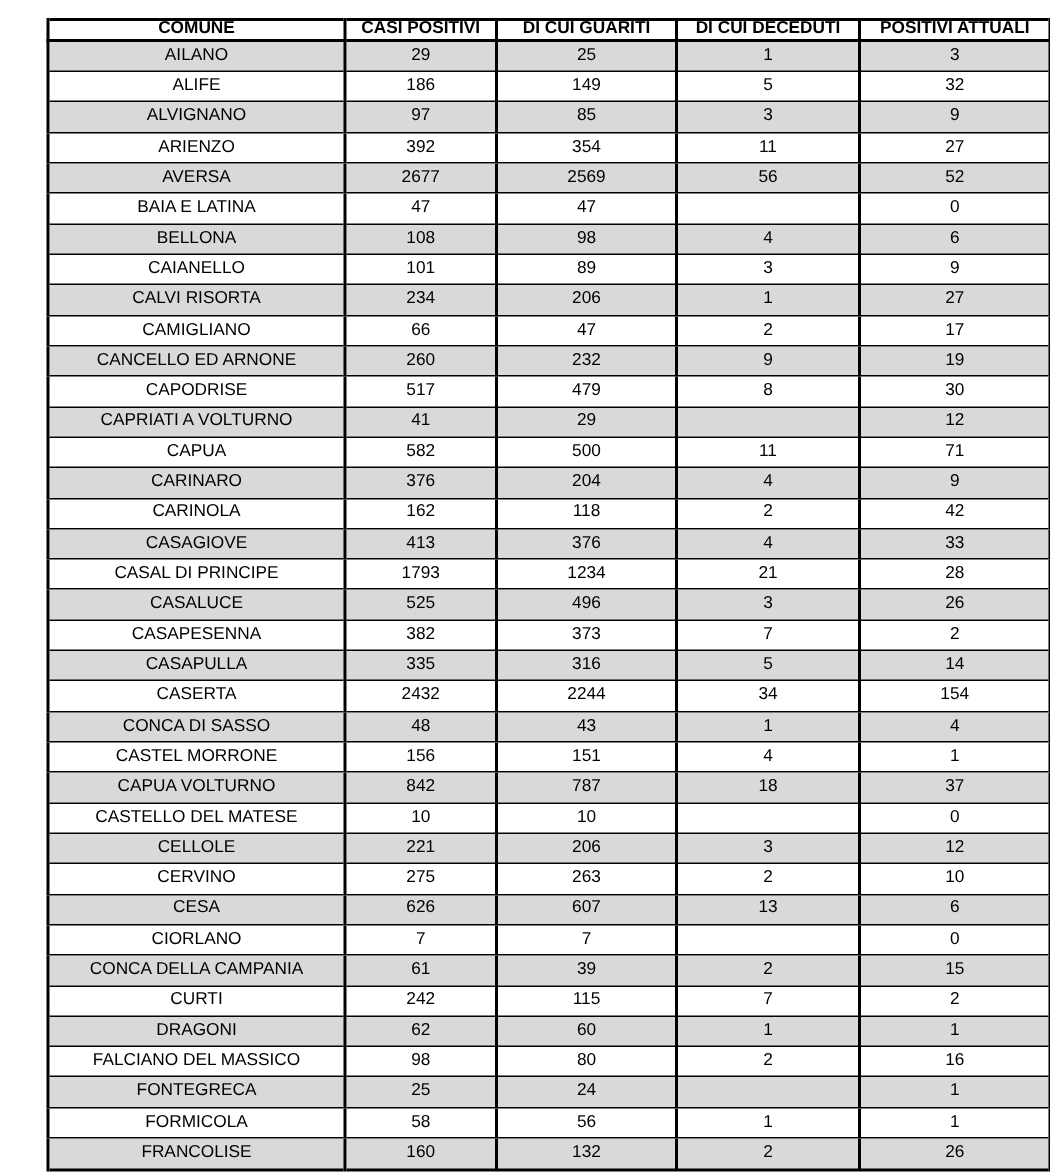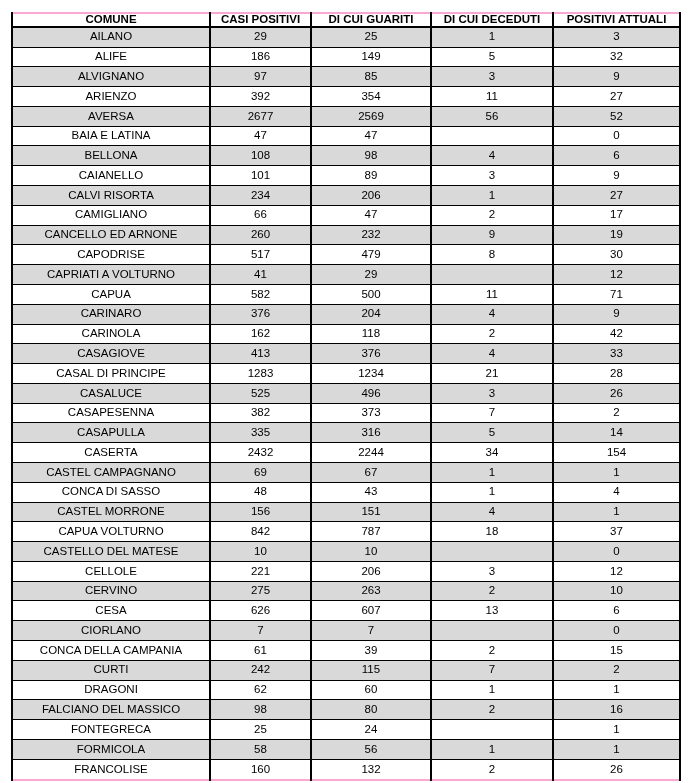--- a/index.html
+++ b/index.html
@@ -12,27 +12,27 @@
     overflow: hidden;
   }
   .page {
     position: relative;
     width: 700px;
     height: 783px;
     background: #ffffff;
   }
   table.covid-table {
     position: absolute;
-    left: 11px;
+    left: 31px;
     top: 12px;
     width: 668px;
     height: 769px;
     border-collapse: collapse;
     table-layout: fixed;
-    border: 2px solid #f9a8d4;
+    border: 2px solid #000000;
   }
   table.covid-table th,
   table.covid-table td {
     border-top: 1px solid #000000;
     border-bottom: 1px solid #000000;
     border-left: 2px solid #000000;
     border-right: 2px solid #000000;
     text-align: center;
     vertical-align: middle;
     padding: 0 2px;
@@ -196,21 +196,21 @@
         </tr>
         <tr>
           <td>CASAGIOVE</td>
           <td>413</td>
           <td>376</td>
           <td>4</td>
           <td>33</td>
         </tr>
         <tr>
           <td>CASAL DI PRINCIPE</td>
-          <td>1283</td>
+          <td>1793</td>
           <td>1234</td>
           <td>21</td>
           <td>28</td>
         </tr>
         <tr>
           <td>CASALUCE</td>
           <td>525</td>
           <td>496</td>
           <td>3</td>
           <td>26</td>
@@ -230,27 +230,20 @@
           <td>14</td>
         </tr>
         <tr>
           <td>CASERTA</td>
           <td>2432</td>
           <td>2244</td>
           <td>34</td>
           <td>154</td>
         </tr>
         <tr>
-          <td>CASTEL CAMPAGNANO</td>
-          <td>69</td>
-          <td>67</td>
-          <td>1</td>
-          <td>1</td>
-        </tr>
-        <tr>
           <td>CONCA DI SASSO</td>
           <td>48</td>
           <td>43</td>
           <td>1</td>
           <td>4</td>
         </tr>
         <tr>
           <td>CASTEL MORRONE</td>
           <td>156</td>
           <td>151</td>

